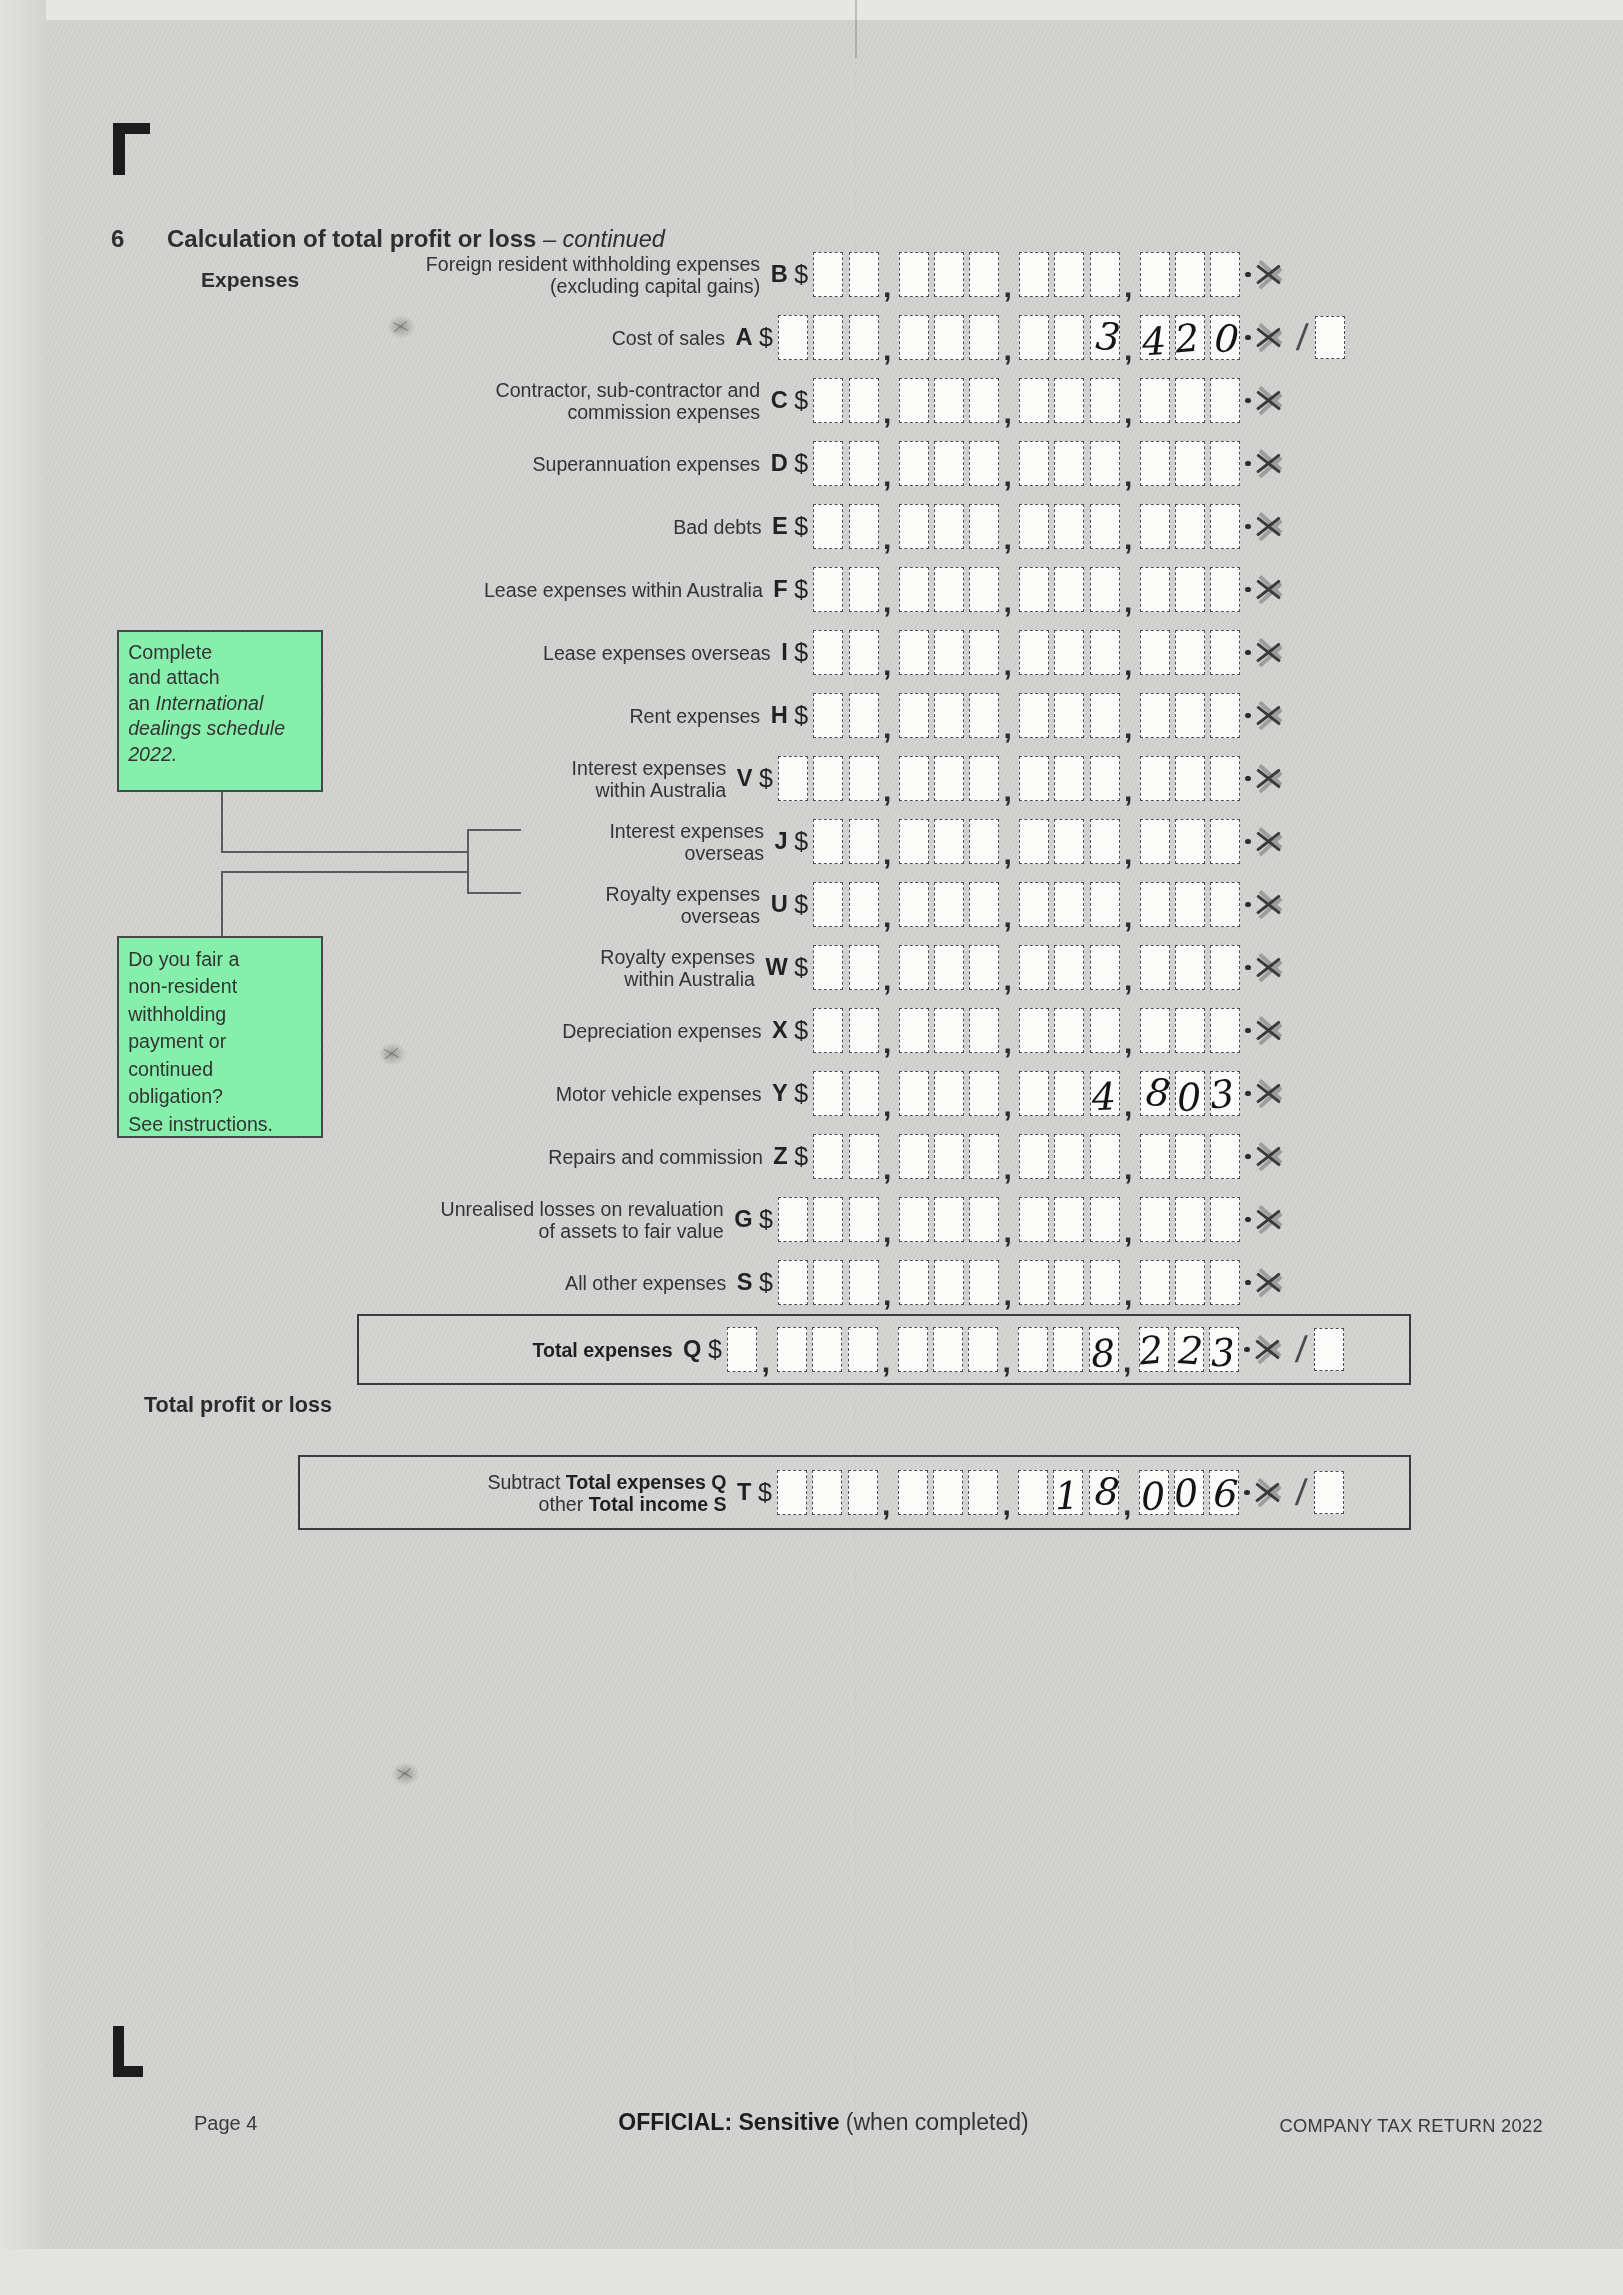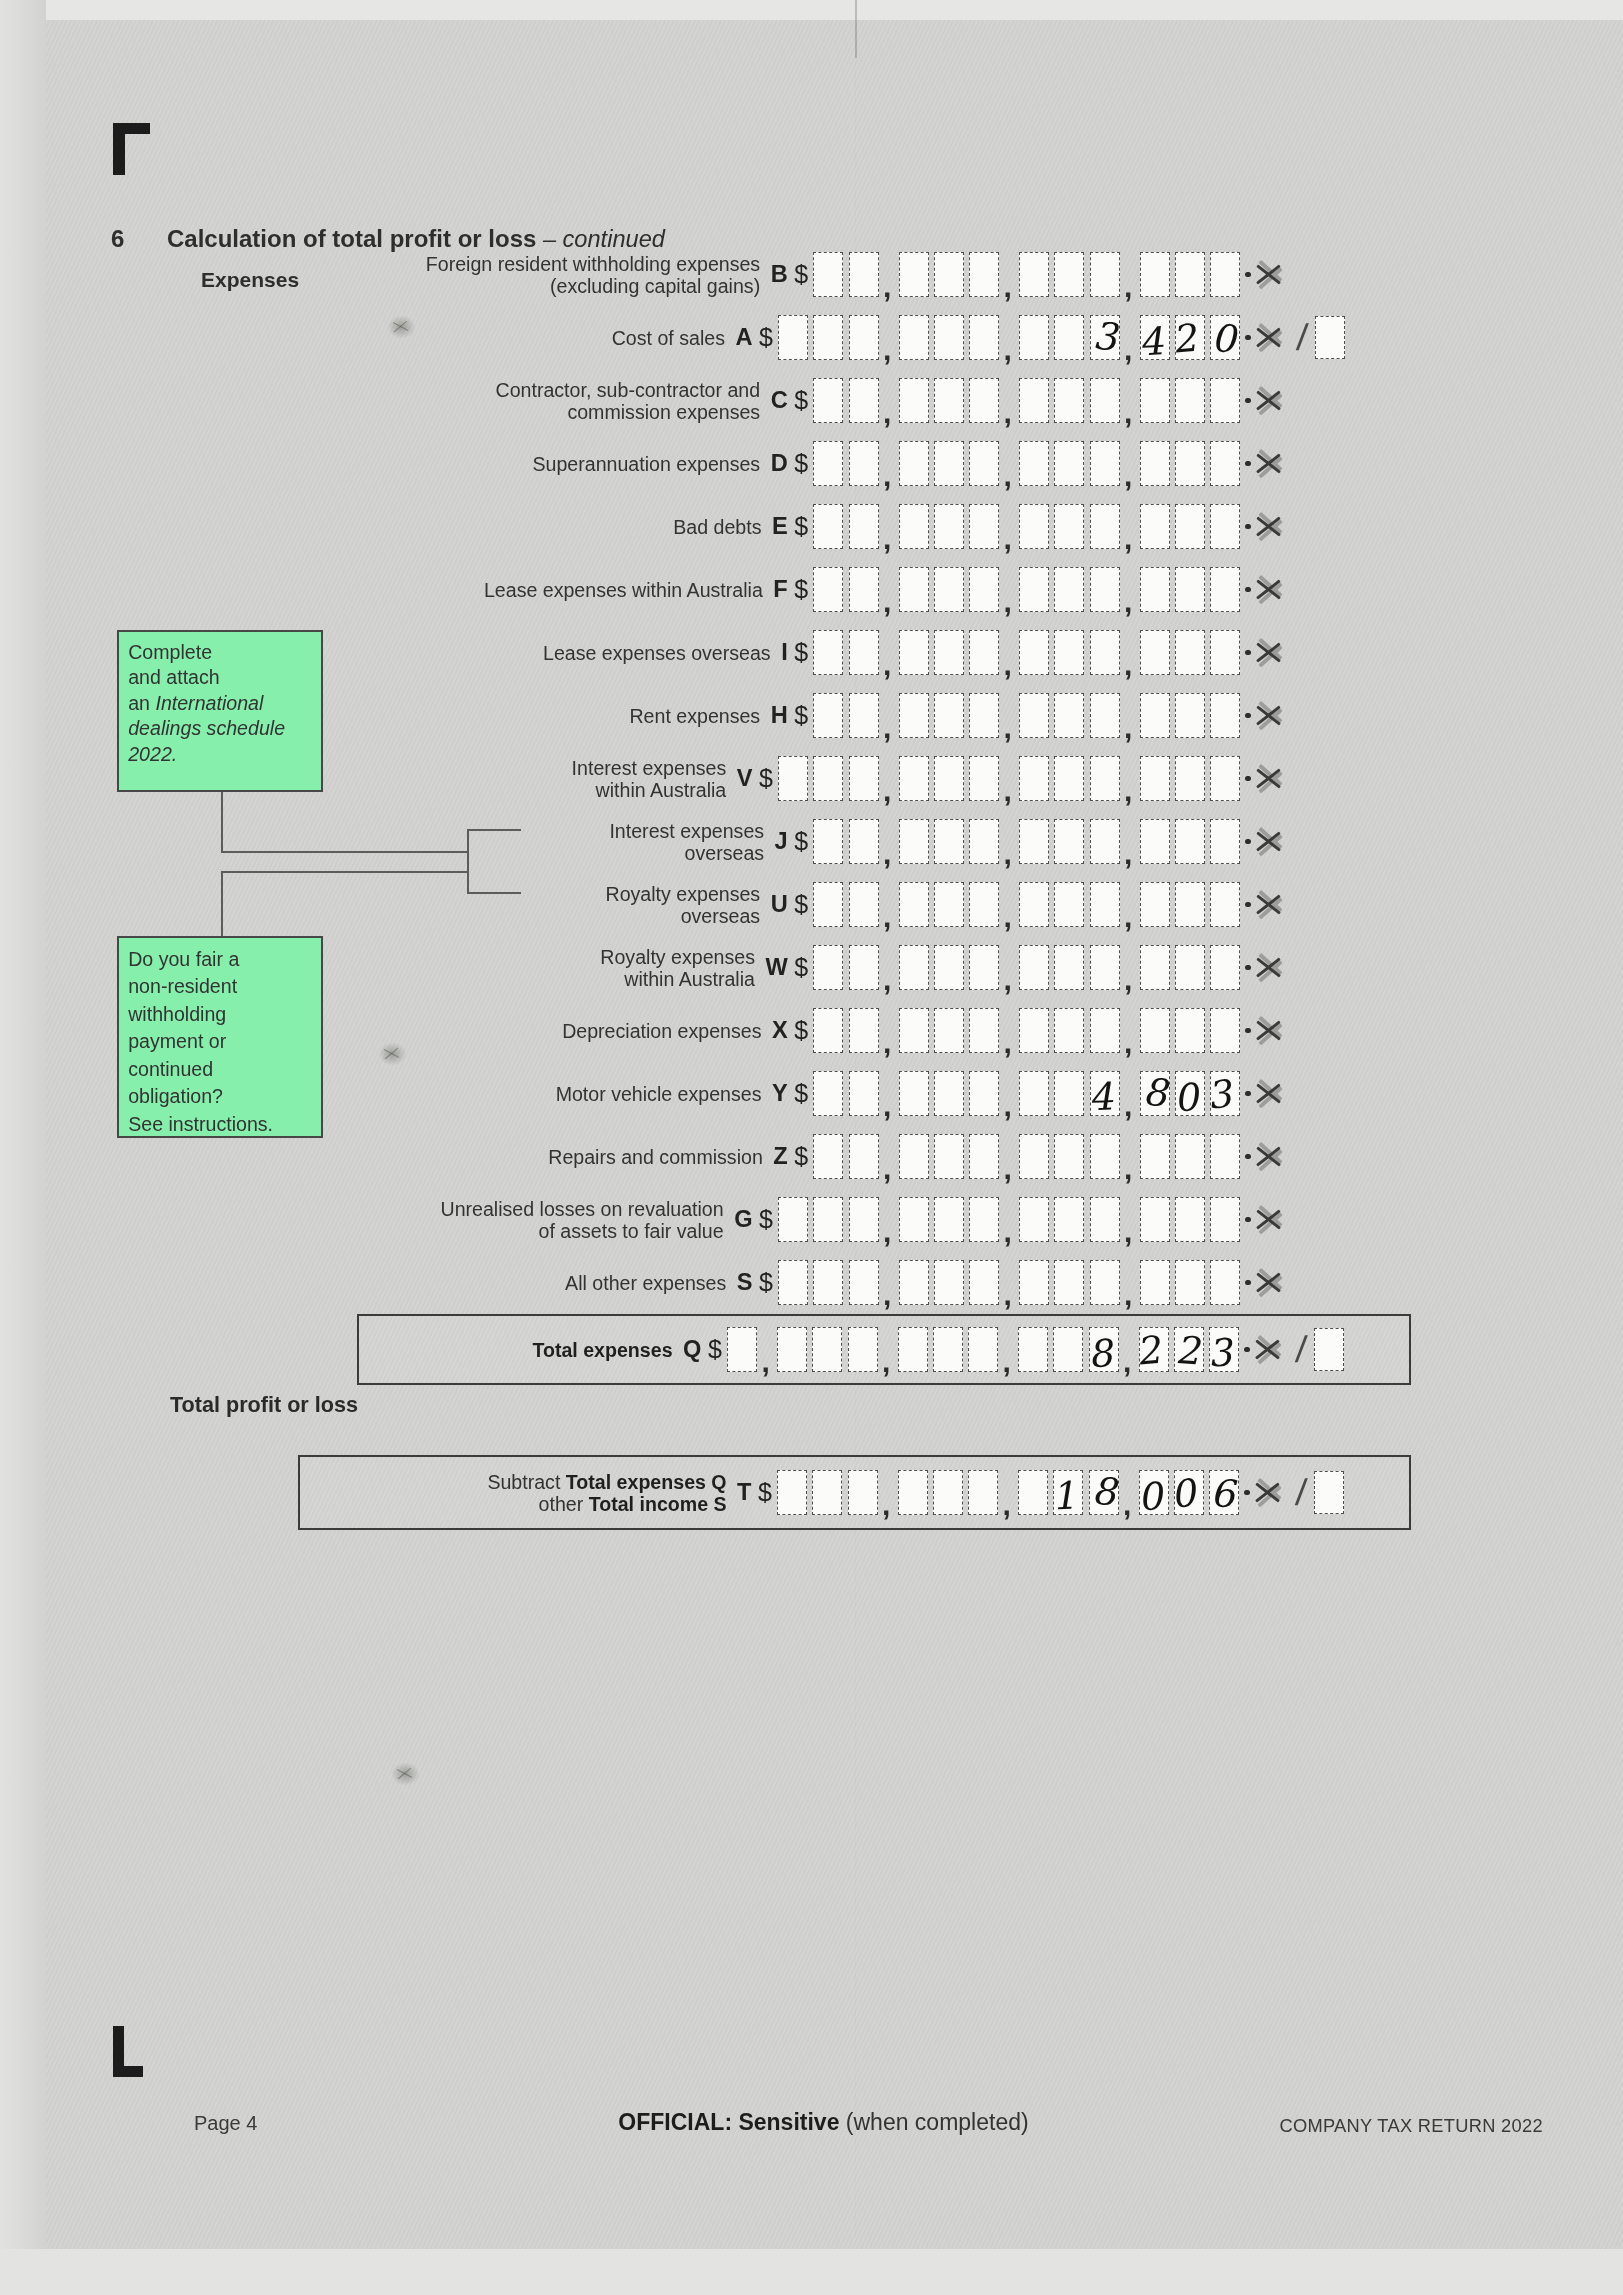--- a/index.html
+++ b/index.html
@@ -55,21 +55,21 @@
         border:2px solid #474747;padding:7.9px 9.2px;font-size:19.6px;line-height:25.5px;color:#333;}
   #note-1{top:630px;height:162px;}
   #note-2{top:936px;height:202px;line-height:27.5px;}
   .cline{position:absolute;background:#5c5c5c;}
 
   
   .total-box{position:absolute;box-sizing:border-box;border:2.6px solid #3b3b3b;
              display:flex;align-items:center;justify-content:flex-end;padding-right:31px;background:rgba(255,255,255,0.06);}
   #q-box{left:357px;top:1314px;width:1054px;height:71px;}
   #t-box{left:298px;top:1455px;width:1113px;height:75px;}
-  .tpl{position:absolute;left:170px;top:1392px;font-weight:bold;font-size:21.6px;color:#2a2a2a;}
+  .tpl{position:absolute;left:144px;top:1392px;font-weight:bold;font-size:21.6px;color:#2a2a2a;}
   .lbl b{color:#1f1f1f;}
 
   
   .foot-page{position:absolute;left:194px;top:2112px;font-size:20px;color:#3a3a3a;}
   .foot-center{position:absolute;left:12px;top:2109px;width:100%;text-align:center;font-size:23px;color:#333;}
   .foot-center b{color:#1d1d1d;}
   .foot-right{position:absolute;right:80px;top:2115px;font-size:18.3px;color:#3a3a3a;letter-spacing:0.3px;}
 
   
   .smudge{position:absolute;width:29px;height:23.6px;border-radius:50%;

